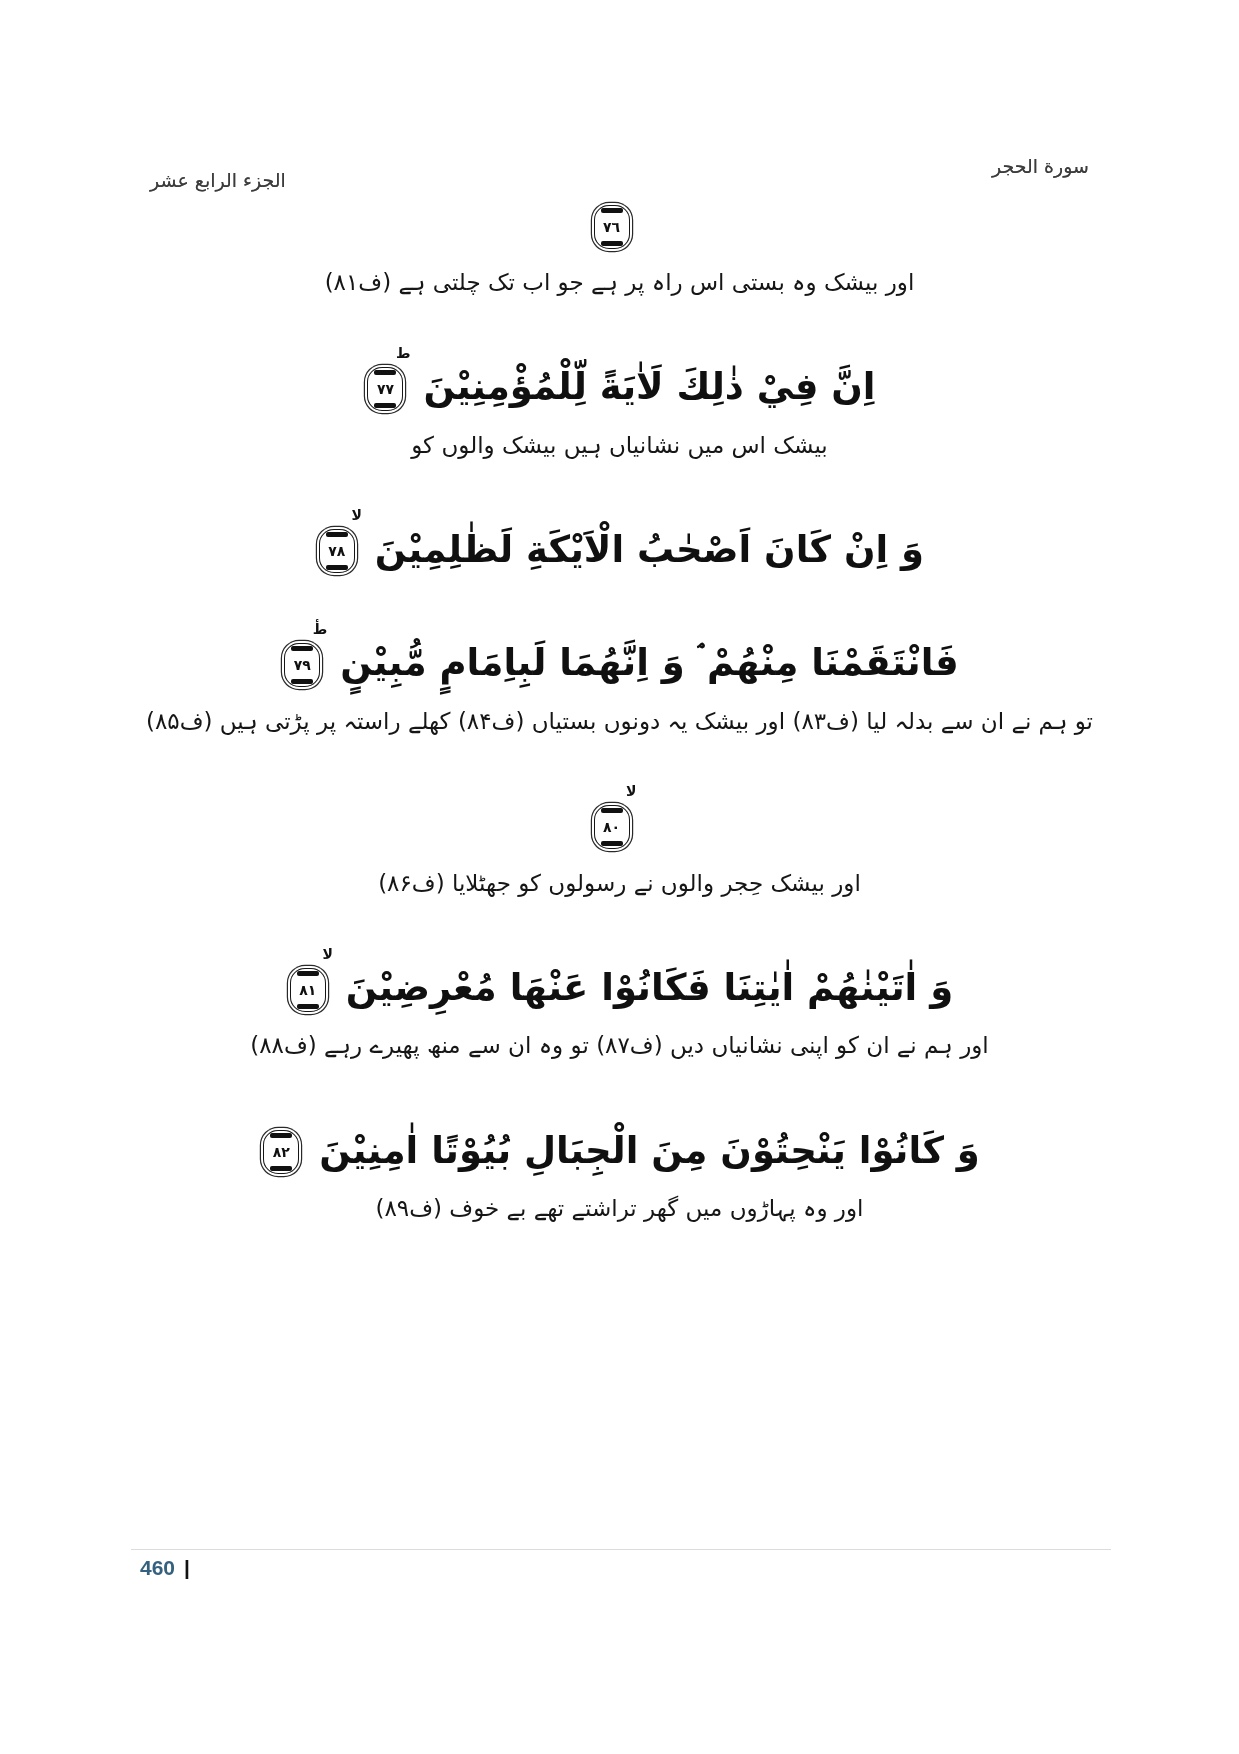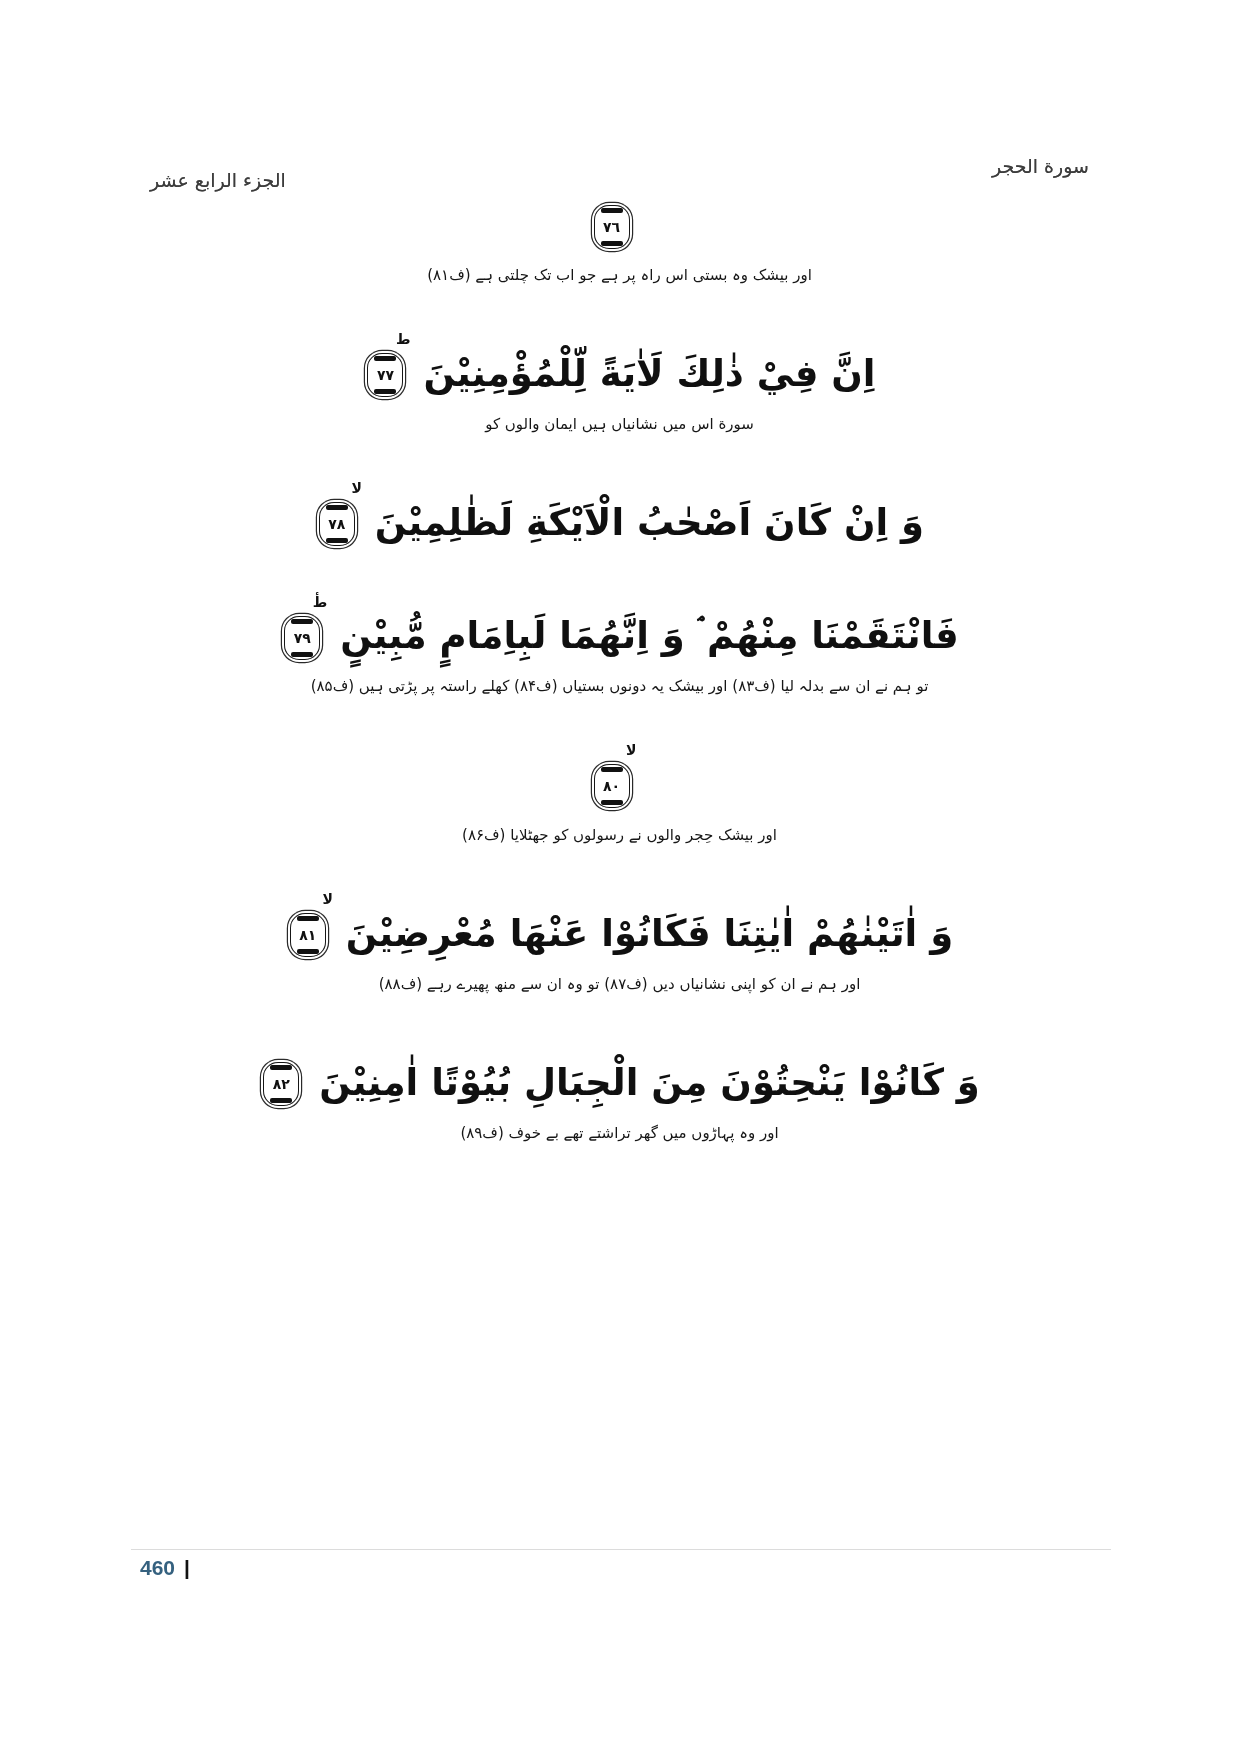--- a/index.html
+++ b/index.html
@@ -43,21 +43,21 @@
     font-size: 37px;
     font-weight: bold;
     line-height: 1.55;
     color: #101010;
     margin-bottom: 10px;
     white-space: nowrap;
   }
 
   .urdu-line {
     direction: rtl;
-    font-size: 15px;
+    font-size: 23px;
     line-height: 1.7;
     color: #161616;
   }
 
   
   .ayah-marker {
     position: relative;
     display: inline-flex;
     align-items: center;
     justify-content: center;
@@ -133,21 +133,21 @@
       <div class="urdu-line">اور بیشک وہ بستی اس راہ پر ہے جو اب تک چلتی ہے (ف۸۱)</div>
     </div>
 
     <div class="verse">
       <div class="arabic-line">
         <span>اِنَّ فِيْ ذٰلِكَ لَاٰيَةً لِّلْمُؤْمِنِيْنَ</span><span class="ayah-marker">
             <span class="stop-mark">ط</span>
             <span class="ayah-num">٧٧</span>
           </span>
       </div>
-      <div class="urdu-line">سورة اس میں نشانیاں ہیں ایمان والوں کو</div>
+      <div class="urdu-line">بیشک اس میں نشانیاں ہیں بیشک والوں کو</div>
     </div>
 
     <div class="verse">
       <div class="arabic-line">
         <span>وَ اِنْ كَانَ اَصْحٰبُ الْاَيْكَةِ لَظٰلِمِيْنَ</span><span class="ayah-marker">
             <span class="stop-mark">لا</span>
             <span class="ayah-num">٧٨</span>
           </span>
       </div>
     </div>

